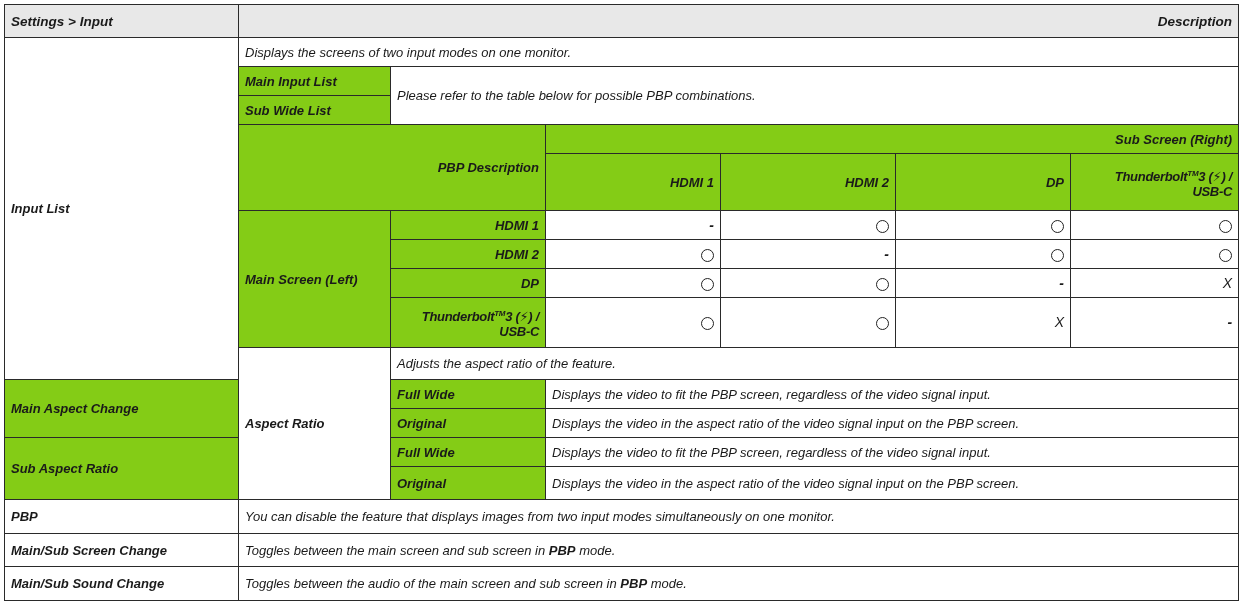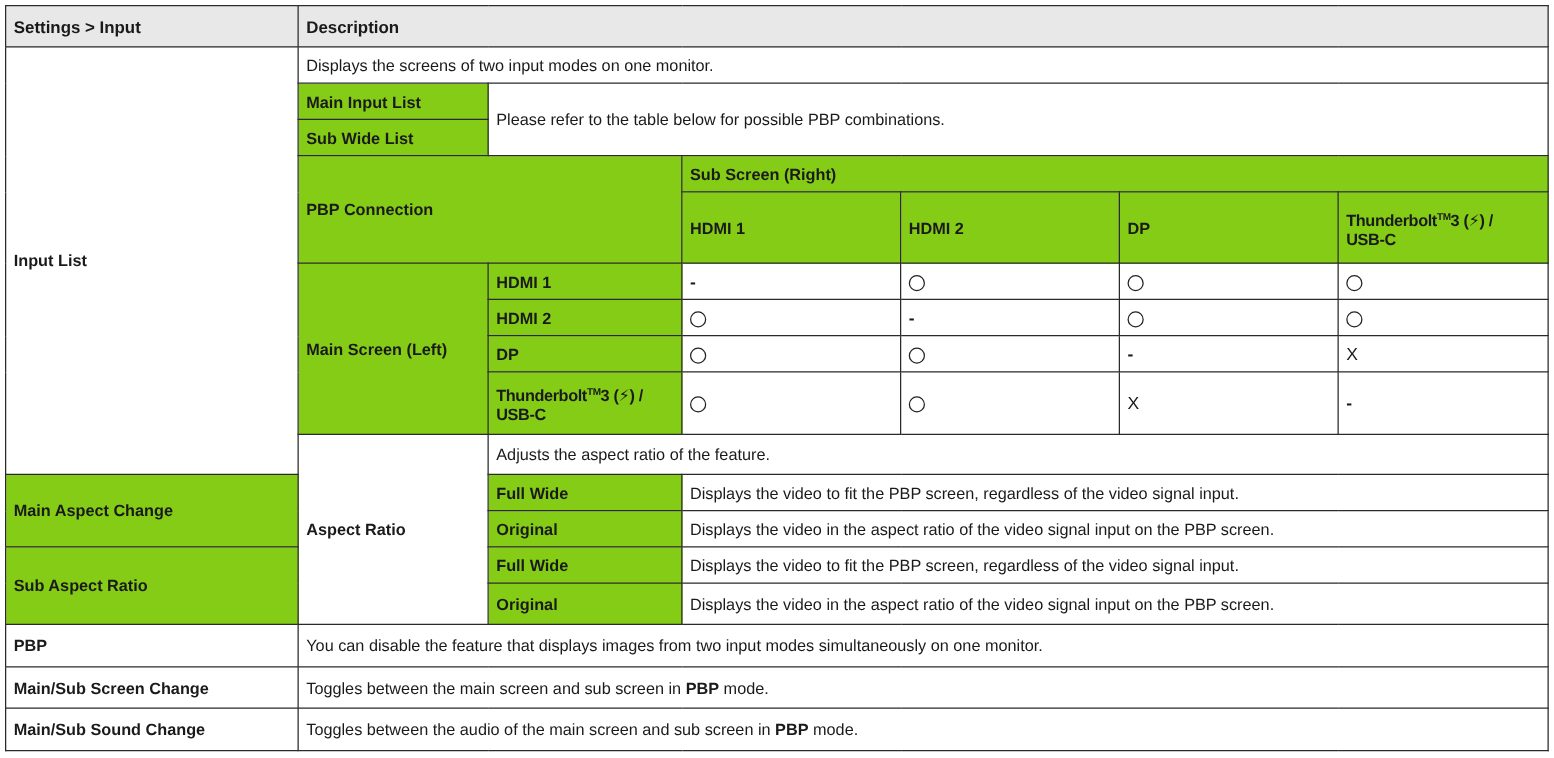--- a/index.html
+++ b/index.html
@@ -1,25 +1,25 @@
 <!DOCTYPE html>
 <html><head>
 <meta charset="utf-8">
 <style>
   html, body { margin: 0; padding: 0; background: #ffffff; }
   body { width: 1243px; height: 606px; position: relative; overflow: hidden;
          font-family: "Liberation Sans", "DejaVu Sans", sans-serif; color: #1a1a1a; }
   table.main { position: absolute; left: 4px; top: 4px; width: 1234px;
                border-collapse: collapse; table-layout: fixed; font-size: 13px; }
   table.main td { border: 1.4px solid #2a2a2a; padding: 0 6px; vertical-align: middle;
-                  line-height: 15px; }
+                  line-height: 15px; font-style: italic; }
   .hdr { background: #e8e8e8; font-weight: bold; font-size: 13.5px; }
   .gray { background: #84cc16; }
   .b { font-weight: bold; }
-  .c { text-align: left; }
+  .c { text-align: right; }
   .narrow { letter-spacing: -0.3px; }
   .circle { display: inline-block; width: 11px; height: 11px; border: 1.3px solid #222;
             border-radius: 50%; vertical-align: middle; }
   .sym { font-size: 14px; }
   sup { font-size: 8px; vertical-align: 5px; }
 </style>
 </head>
 <body>
 
 <table class="main">
@@ -45,21 +45,21 @@
   </tr>
   <tr style="height:29px">
     <td class="gray b">Main Input List</td>
     <td colspan="5" rowspan="2">Please refer to the table below for possible PBP combinations.</td>
   </tr>
   <tr style="height:29px">
     <td class="gray b">Sub Wide List</td>
   </tr>
 
   <tr style="height:29px">
-    <td class="gray b c" colspan="2" rowspan="2">PBP Connection</td>
+    <td class="gray b c" colspan="2" rowspan="2">PBP Description</td>
     <td class="gray b c" colspan="4">Sub Screen (Right)</td>
   </tr>
   <tr style="height:57px">
     <td class="gray b c">HDMI 1</td>
     <td class="gray b c">HDMI 2</td>
     <td class="gray b c">DP</td>
     <td class="gray b c narrow">
       <span>Thunderbolt</span><sup>TM</sup><span>3 (⚡) /</span><br>
       <span>USB-C</span>
     </td>

